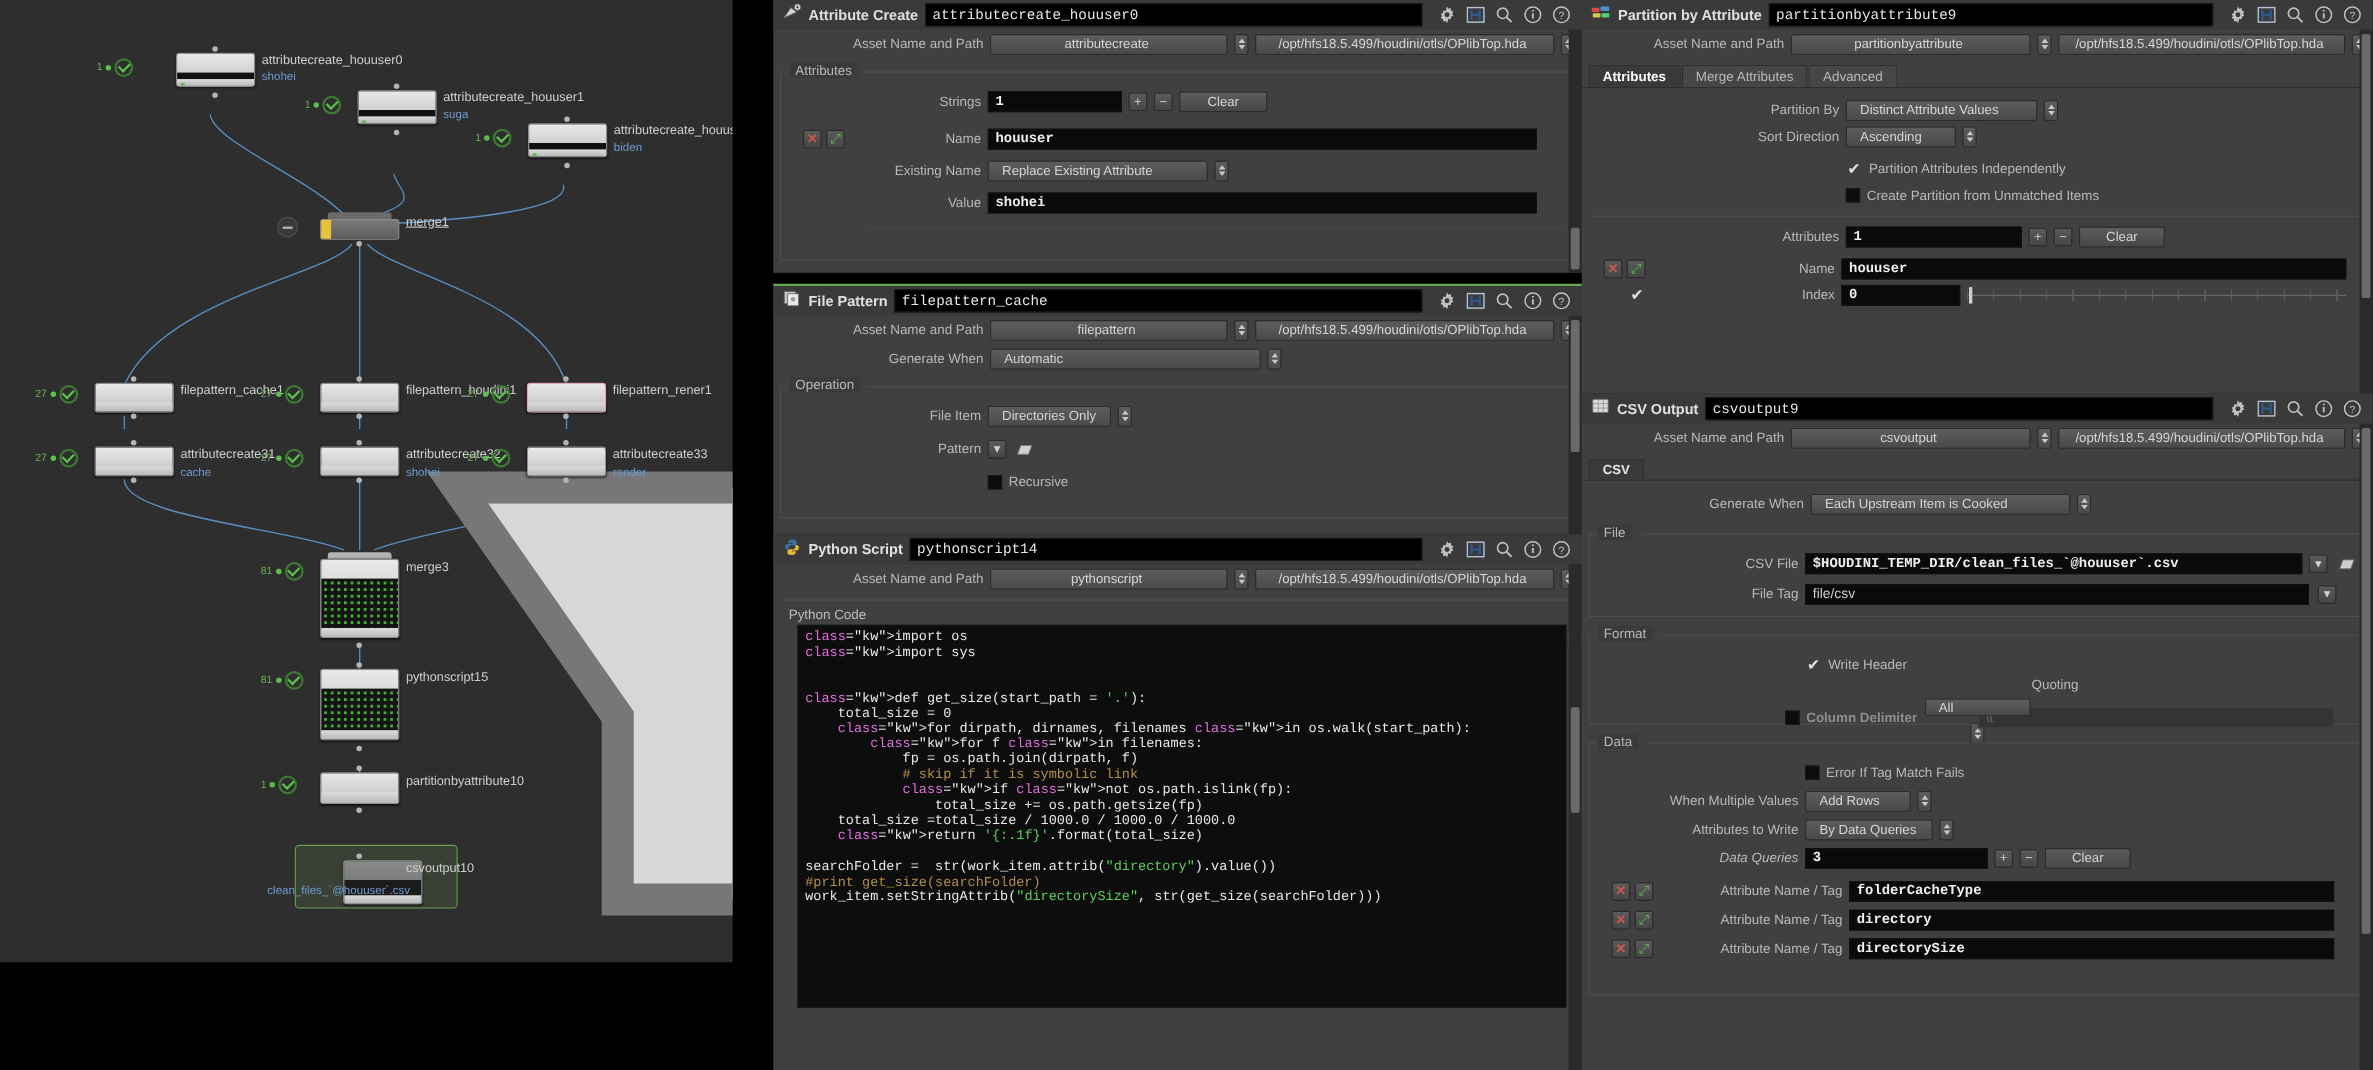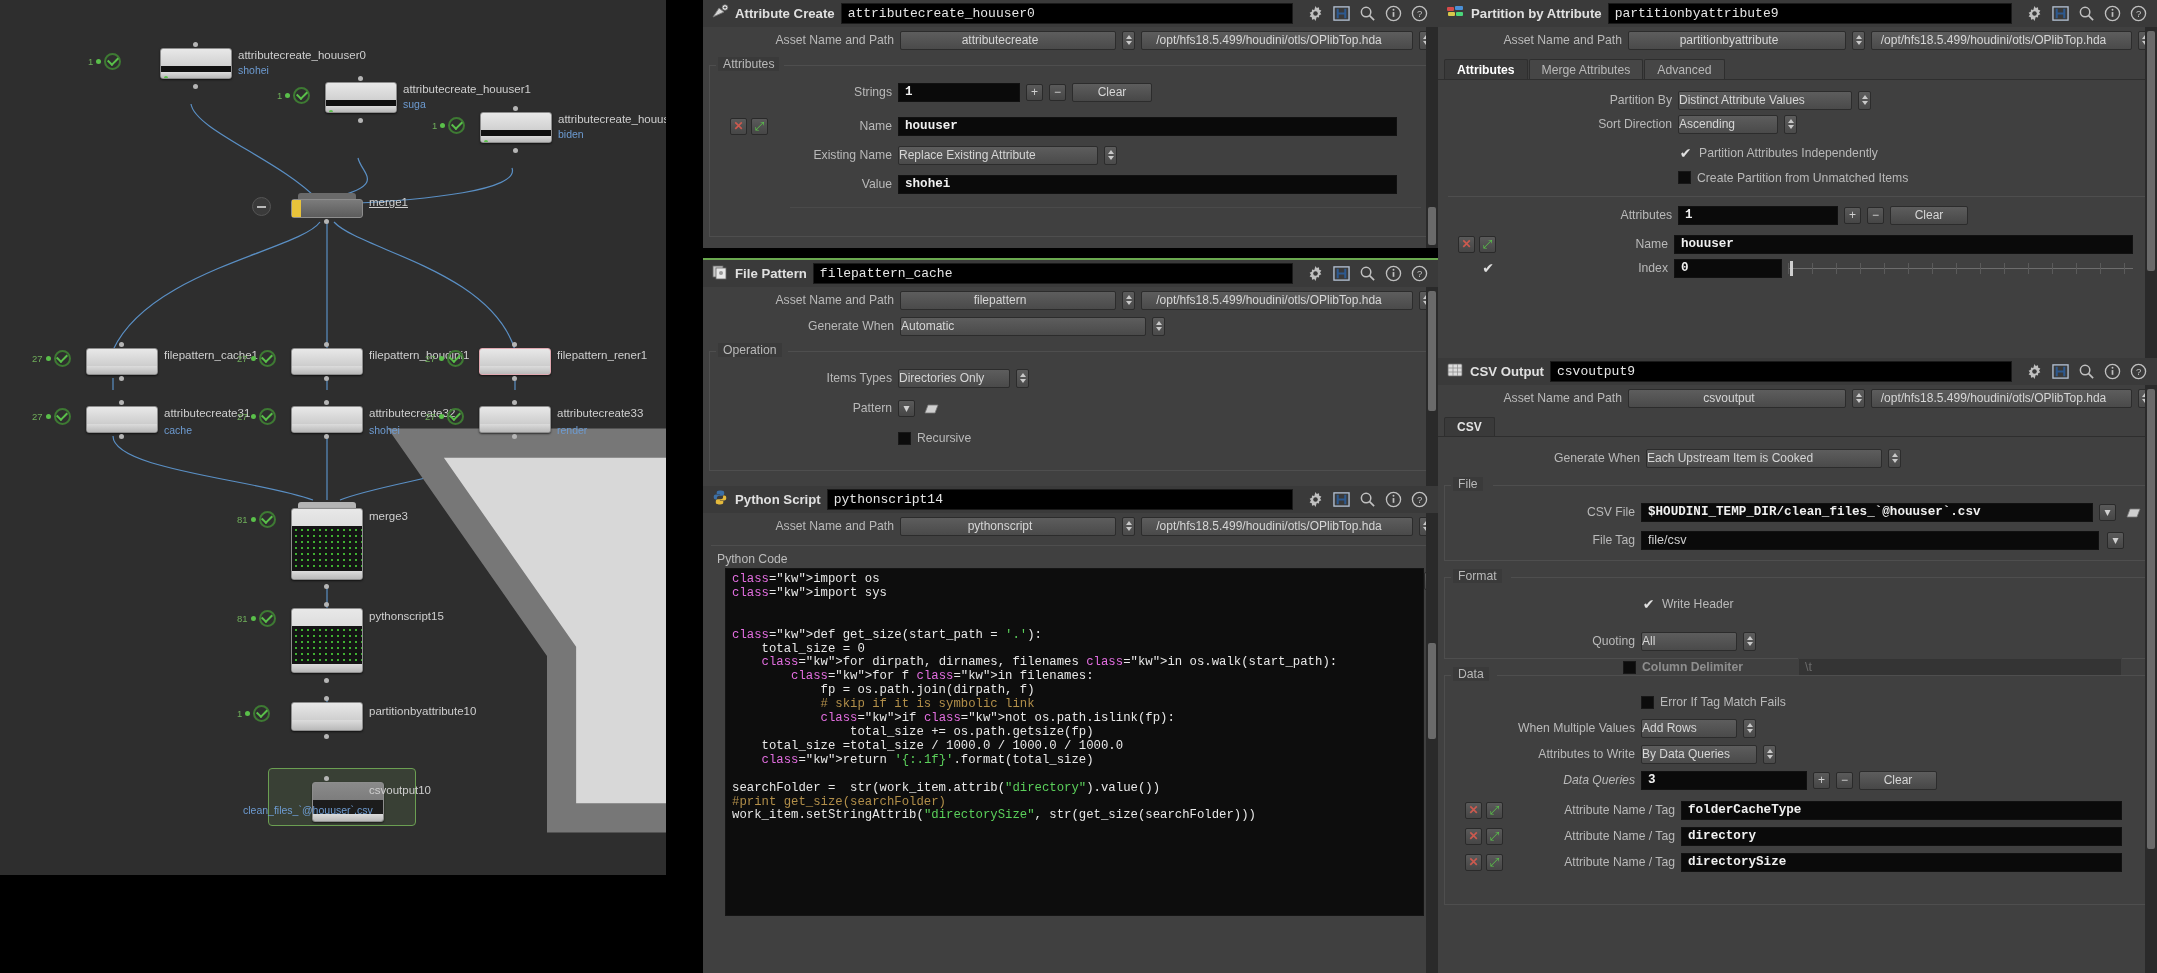--- a/index.html
+++ b/index.html
@@ -97,21 +97,21 @@
 
   .accent-top { height:2px; }
 
   .row { display:flex; align-items:center; height:22px; padding: 0 6px; gap:6px; }
   .lbl { color:#b9b9b9; font-size:12.2px; text-align:right; white-space:nowrap; }
   .lbl-dim { color:#8e8e8e; }
   .combo {
     height:19px; background: linear-gradient(to bottom,#5d5d5d,#4a4a4a);
     border:1px solid #2c2c2c; border-radius:2px; color:#d6d6d6; font-size:12px;
     display:flex; align-items:center; justify-content:center; position:relative;
-    padding: 0 16px 0 0; white-space:nowrap;
+    padding: 0 16px 0 12px; white-space:nowrap;
   }
   .combo.left { justify-content:flex-start; }
   .spin {
     width:13px; height:19px; background: linear-gradient(to bottom,#5d5d5d,#4a4a4a);
     border:1px solid #2c2c2c; border-radius:2px; display:flex; flex-direction:column;
     align-items:center; justify-content:center; gap:2px; flex:none;
   }
   .spin i { width:0;height:0;border-left:3px solid transparent;border-right:3px solid transparent; }
   .spin i.up { border-bottom:4px solid #c9c9c9; }
   .spin i.dn { border-top:4px solid #c9c9c9; }
@@ -657,21 +657,21 @@
           <i class="dn"></i>
         </div>
     </div>
 
     <div class="group" style="margin-top:12px; height:120px;">
       <span class="group-title">Operation</span>
       <div class="group-line-l" style="left:0; width:6px;"></div>
       <div class="group-line-r" style="left:78px; right:0;"></div>
 
       <div class="row" style="margin-top:14px;">
-        <span class="lbl" style="width:176px;">Items Types</span>
+        <span class="lbl" style="width:176px;">File Item</span>
         <div class="combo left" style="width:112px;">Directories Only</div>
         <div class="spin">
             <i class="up"></i>
             <i class="dn"></i>
           </div>
       </div>
 
       <div class="row" style="margin-top:8px;">
         <span class="lbl" style="width:176px;">Pattern</span>
         <div class="sq">▾</div>
@@ -986,21 +986,21 @@
       <span class="group-title">Format</span>
       <div class="group-line-l" style="left:0; width:6px;"></div>
       <div class="group-line-r" style="left:66px; right:0;"></div>
 
       <div class="row" style="margin-top:14px;">
         <span style="width:184px;"></span>
         <span style="width:15px; text-align:center; color:#e0e0e0; font-size:14px;">✔</span>
         <span class="lbl" style="text-align:left;">Write Header</span>
       </div>
 
-      <div class="row" style="margin-top:15px;">
+      <div class="row" style="margin-top:0;flex-direction:column;">
         <span class="lbl" style="width:184px;">Quoting</span>
         <div class="combo left" style="width:96px;">All</div>
         <div class="spin">
             <i class="up"></i>
             <i class="dn"></i>
           </div>
       </div>
 
       <div class="row" style="margin-top:4px;">
         <span style="width:166px;"></span>

